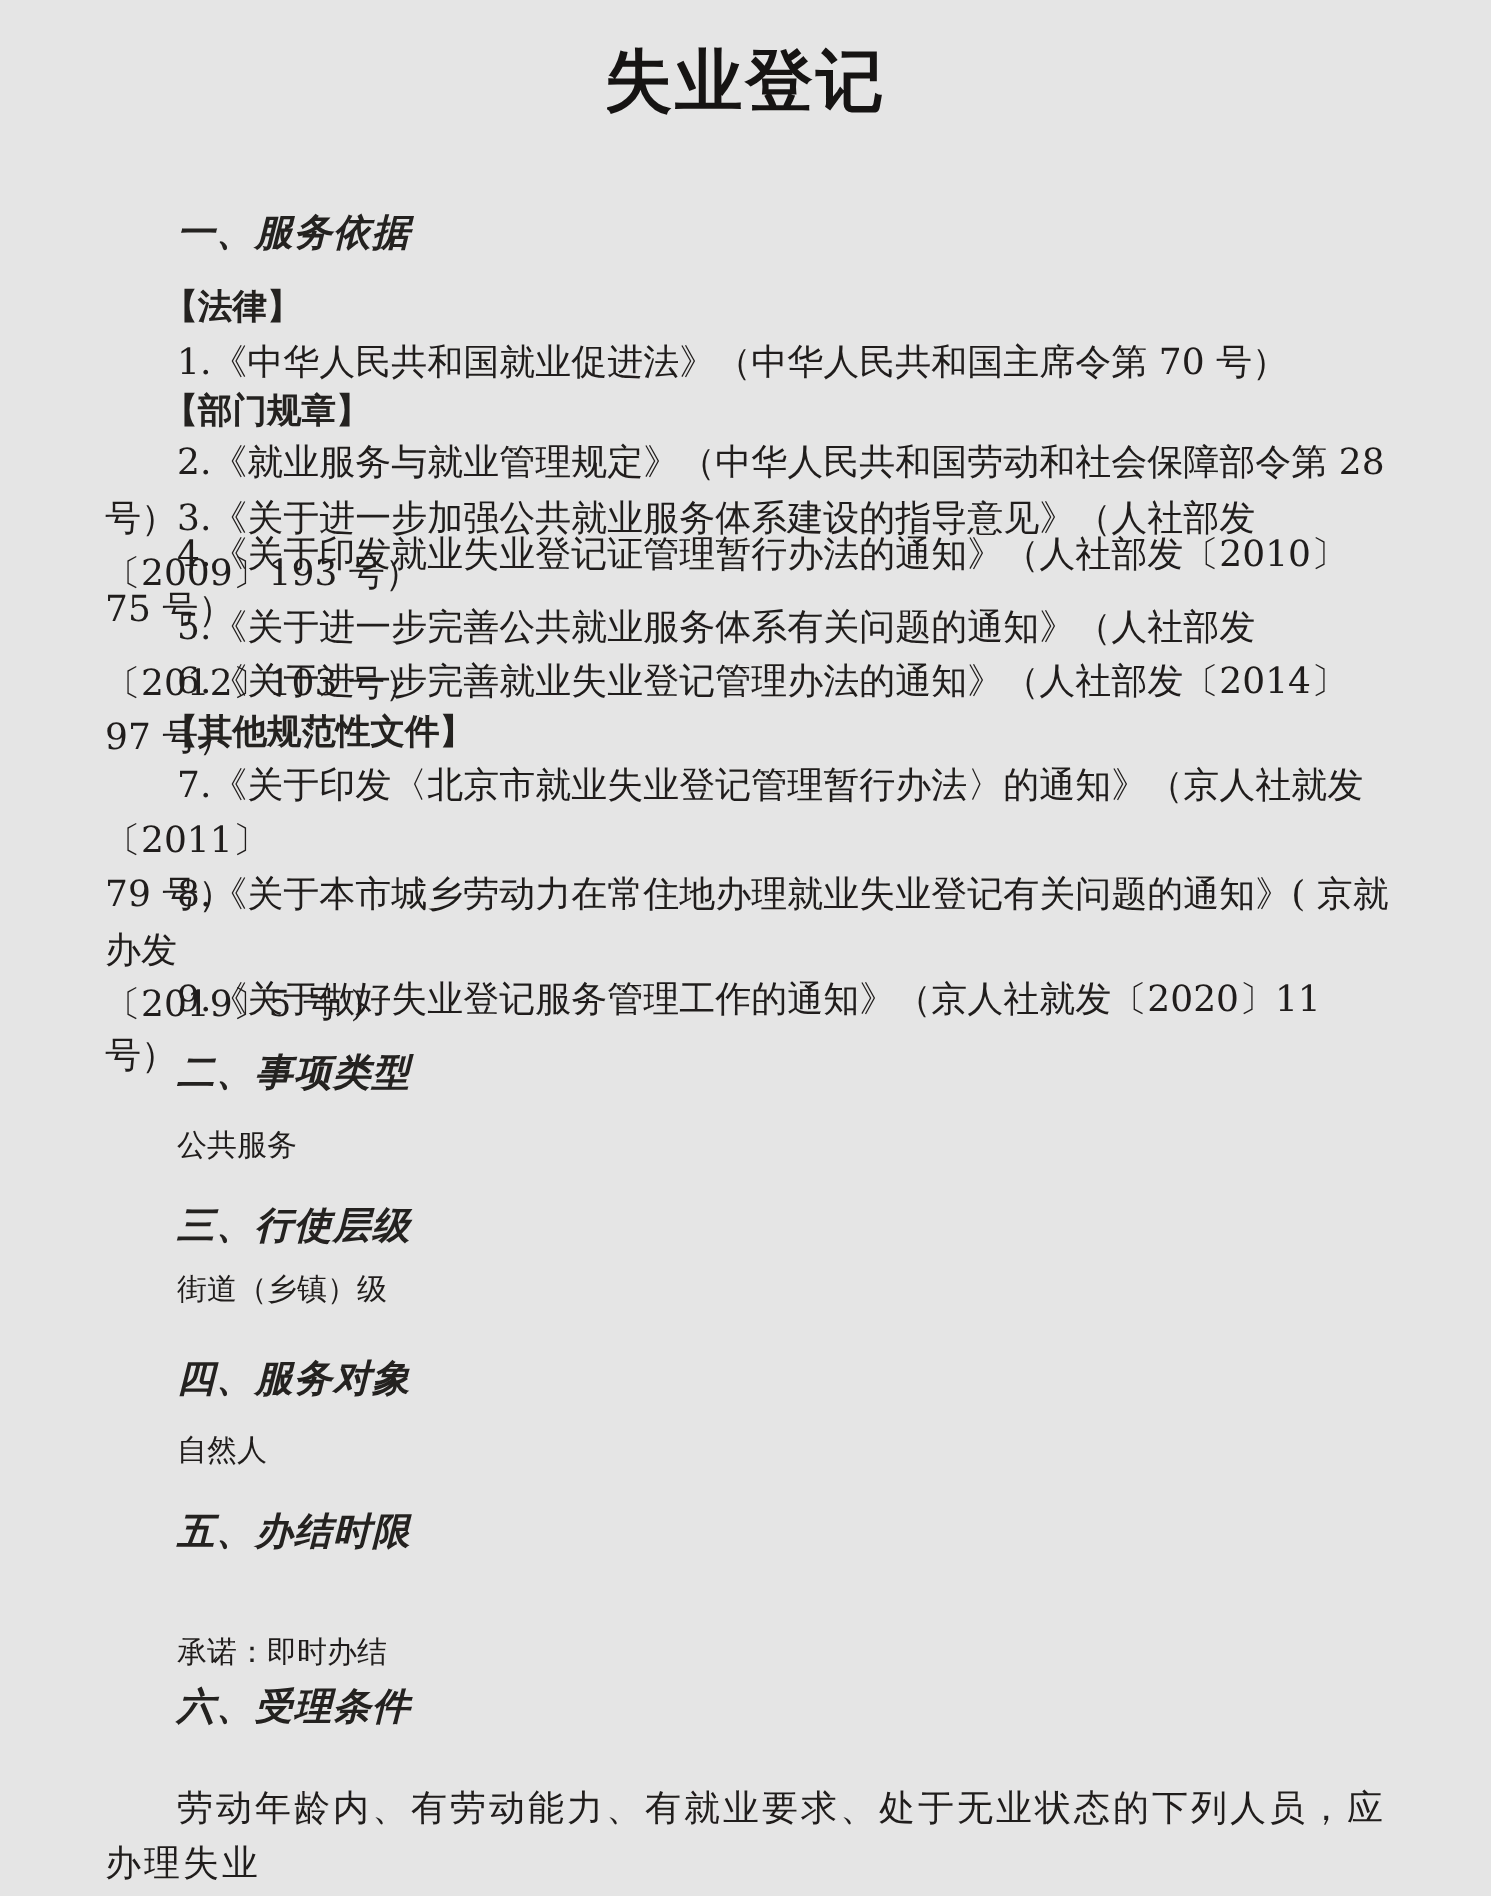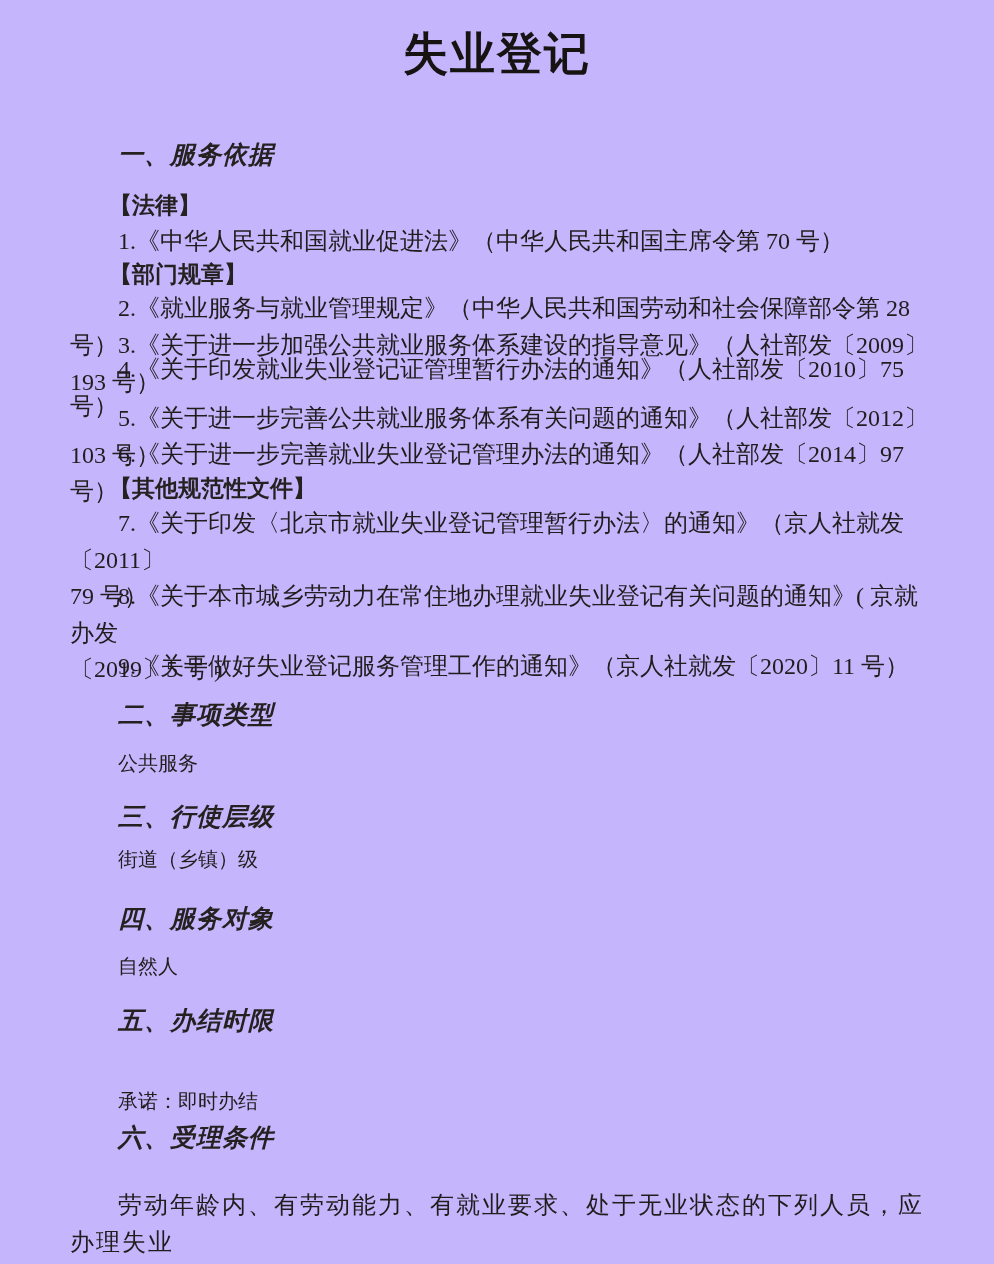--- a/index.html
+++ b/index.html
@@ -4,26 +4,26 @@
 <style>
   html, body {
     margin: 0;
     padding: 0;
     background: #ffffff;
   }
   .page {
     position: relative;
     width: 994px;
     height: 1264px;
-    background: #c4b5fd;
+    background: #e5e5e5;
     color: #1d1b1b;
     overflow: hidden;
     font-family: "DejaVu Serif", "Liberation Serif", serif;
   }
-  .abs { position: absolute; margin: 0; font-family: Liberation Serif, serif; }
+  .abs { position: absolute; margin: 0; }
 
   .doc-title {
     left: 0;
     top: 28px;
     width: 100%;
     text-align: center;
     font-family: "DejaVu Serif", "Liberation Serif", serif;
     font-weight: bold;
     font-size: 45px;
     line-height: 52px;

